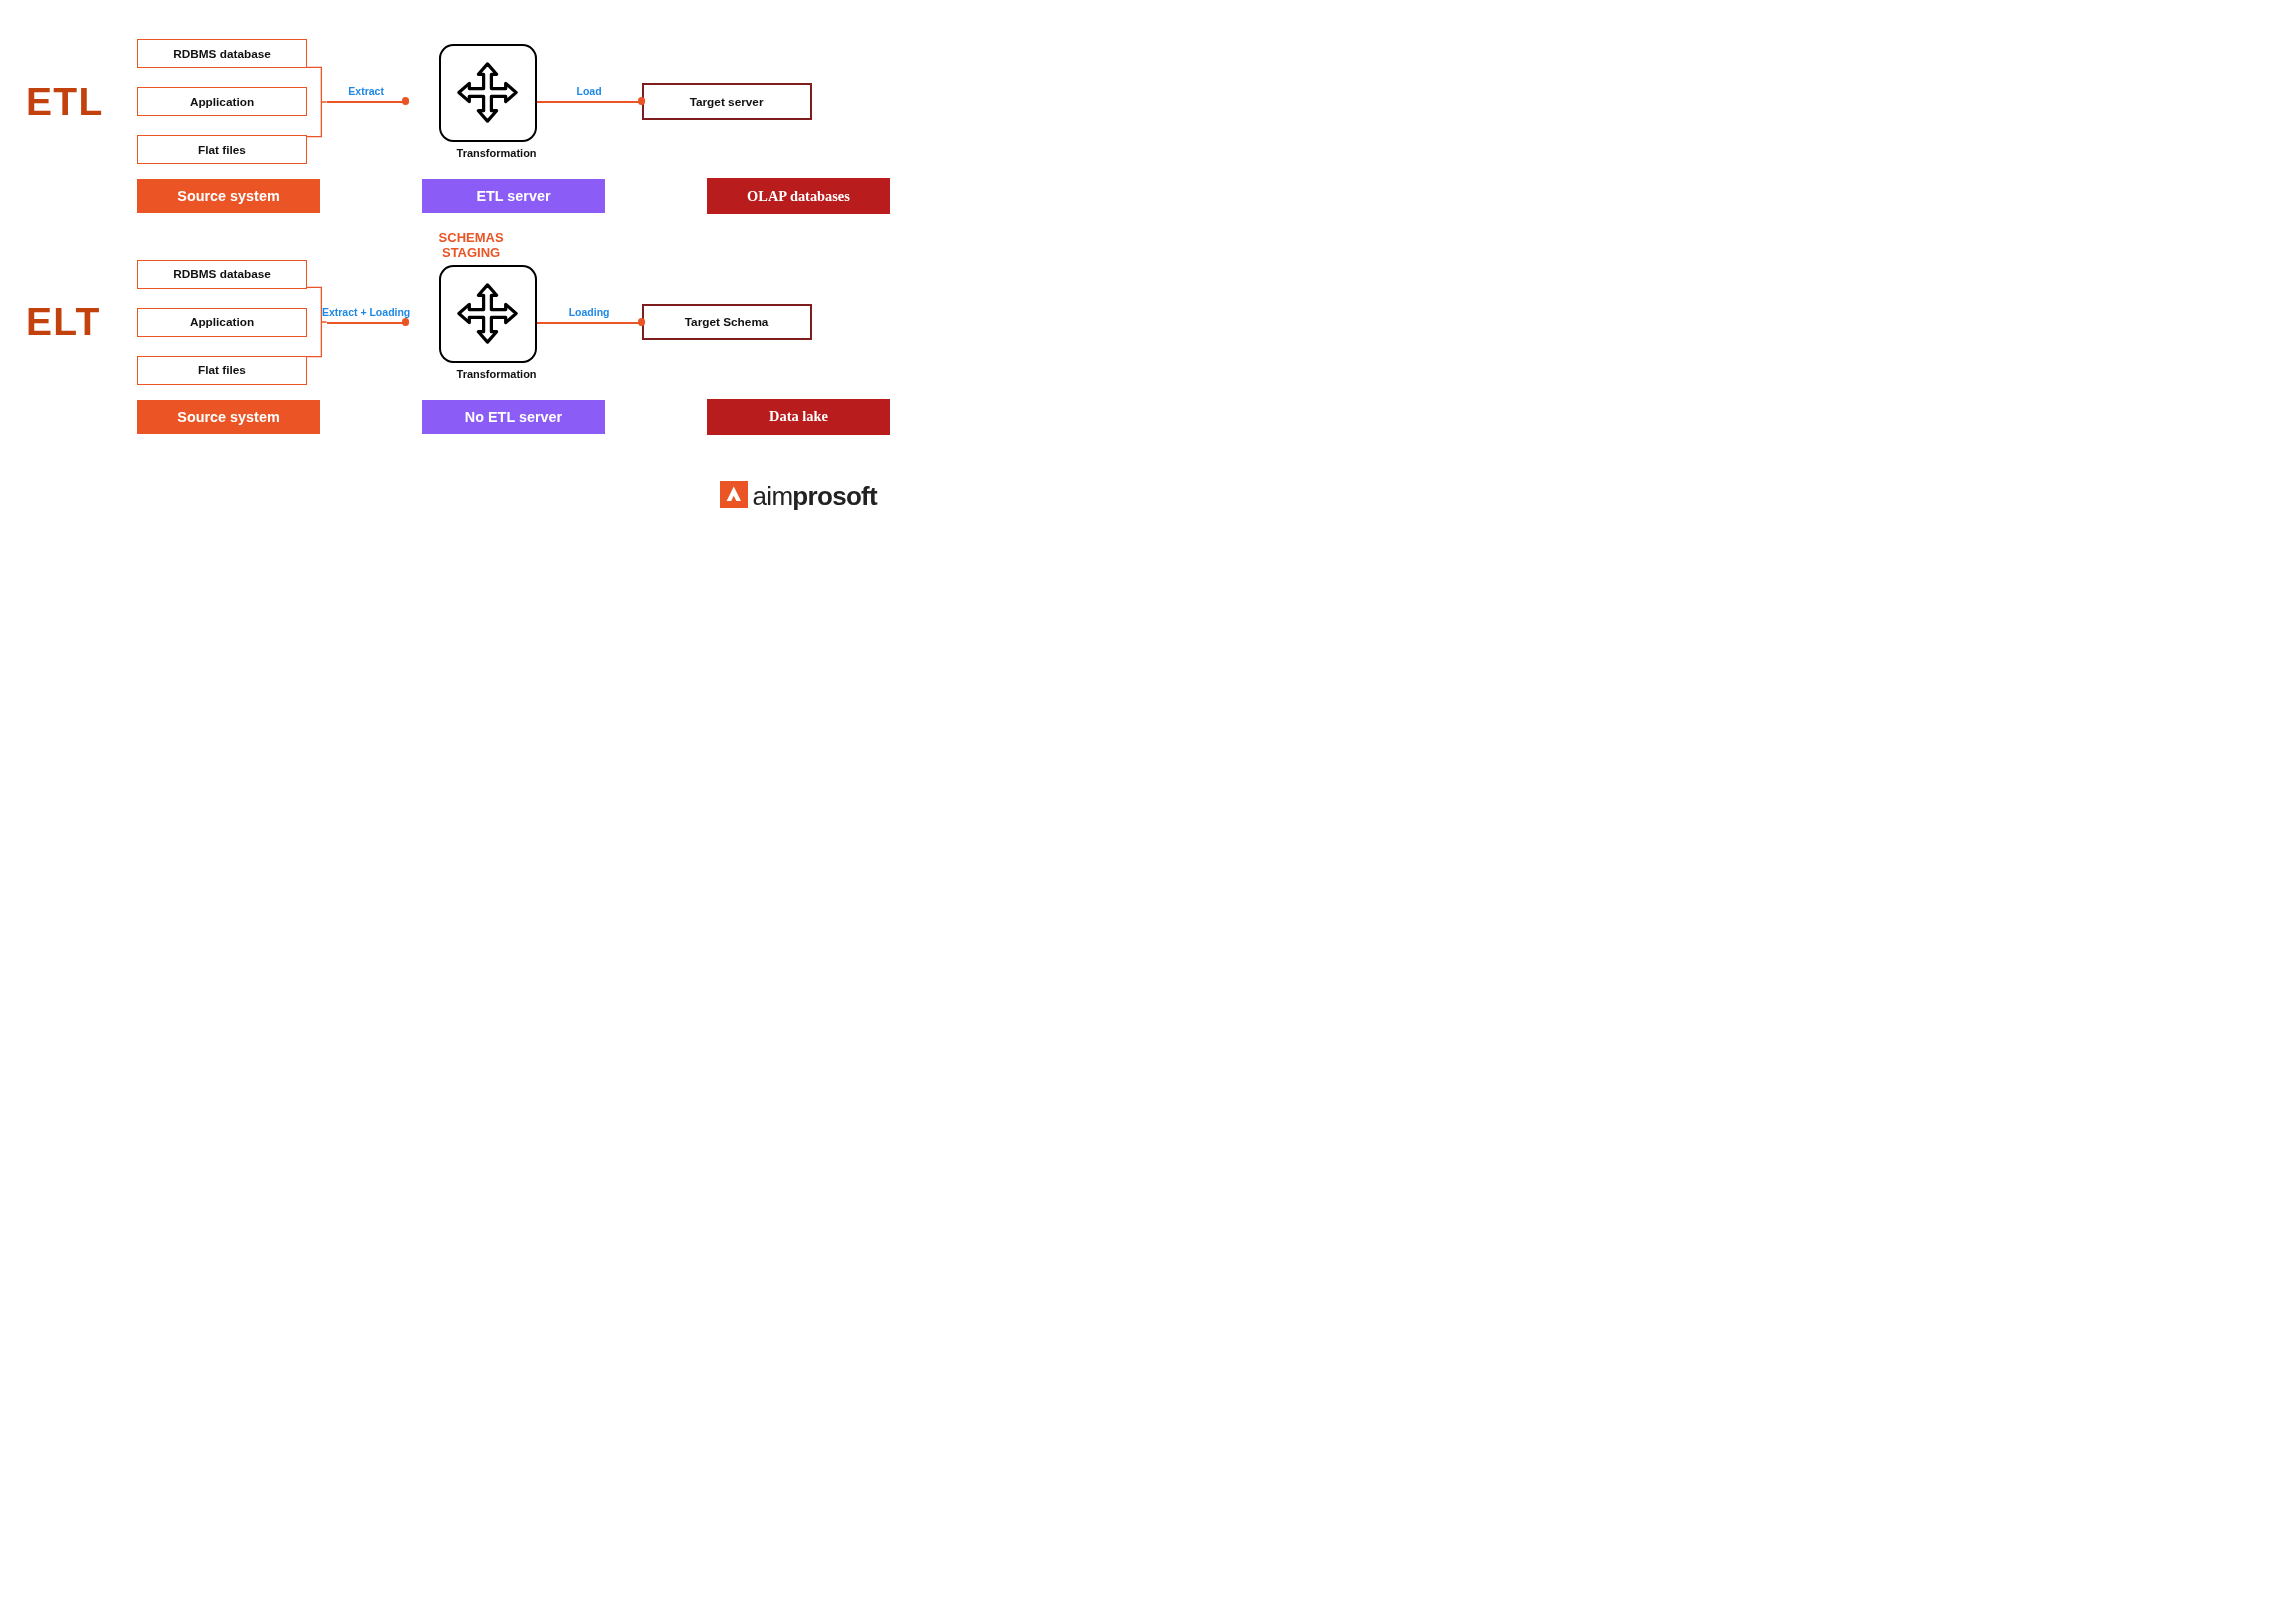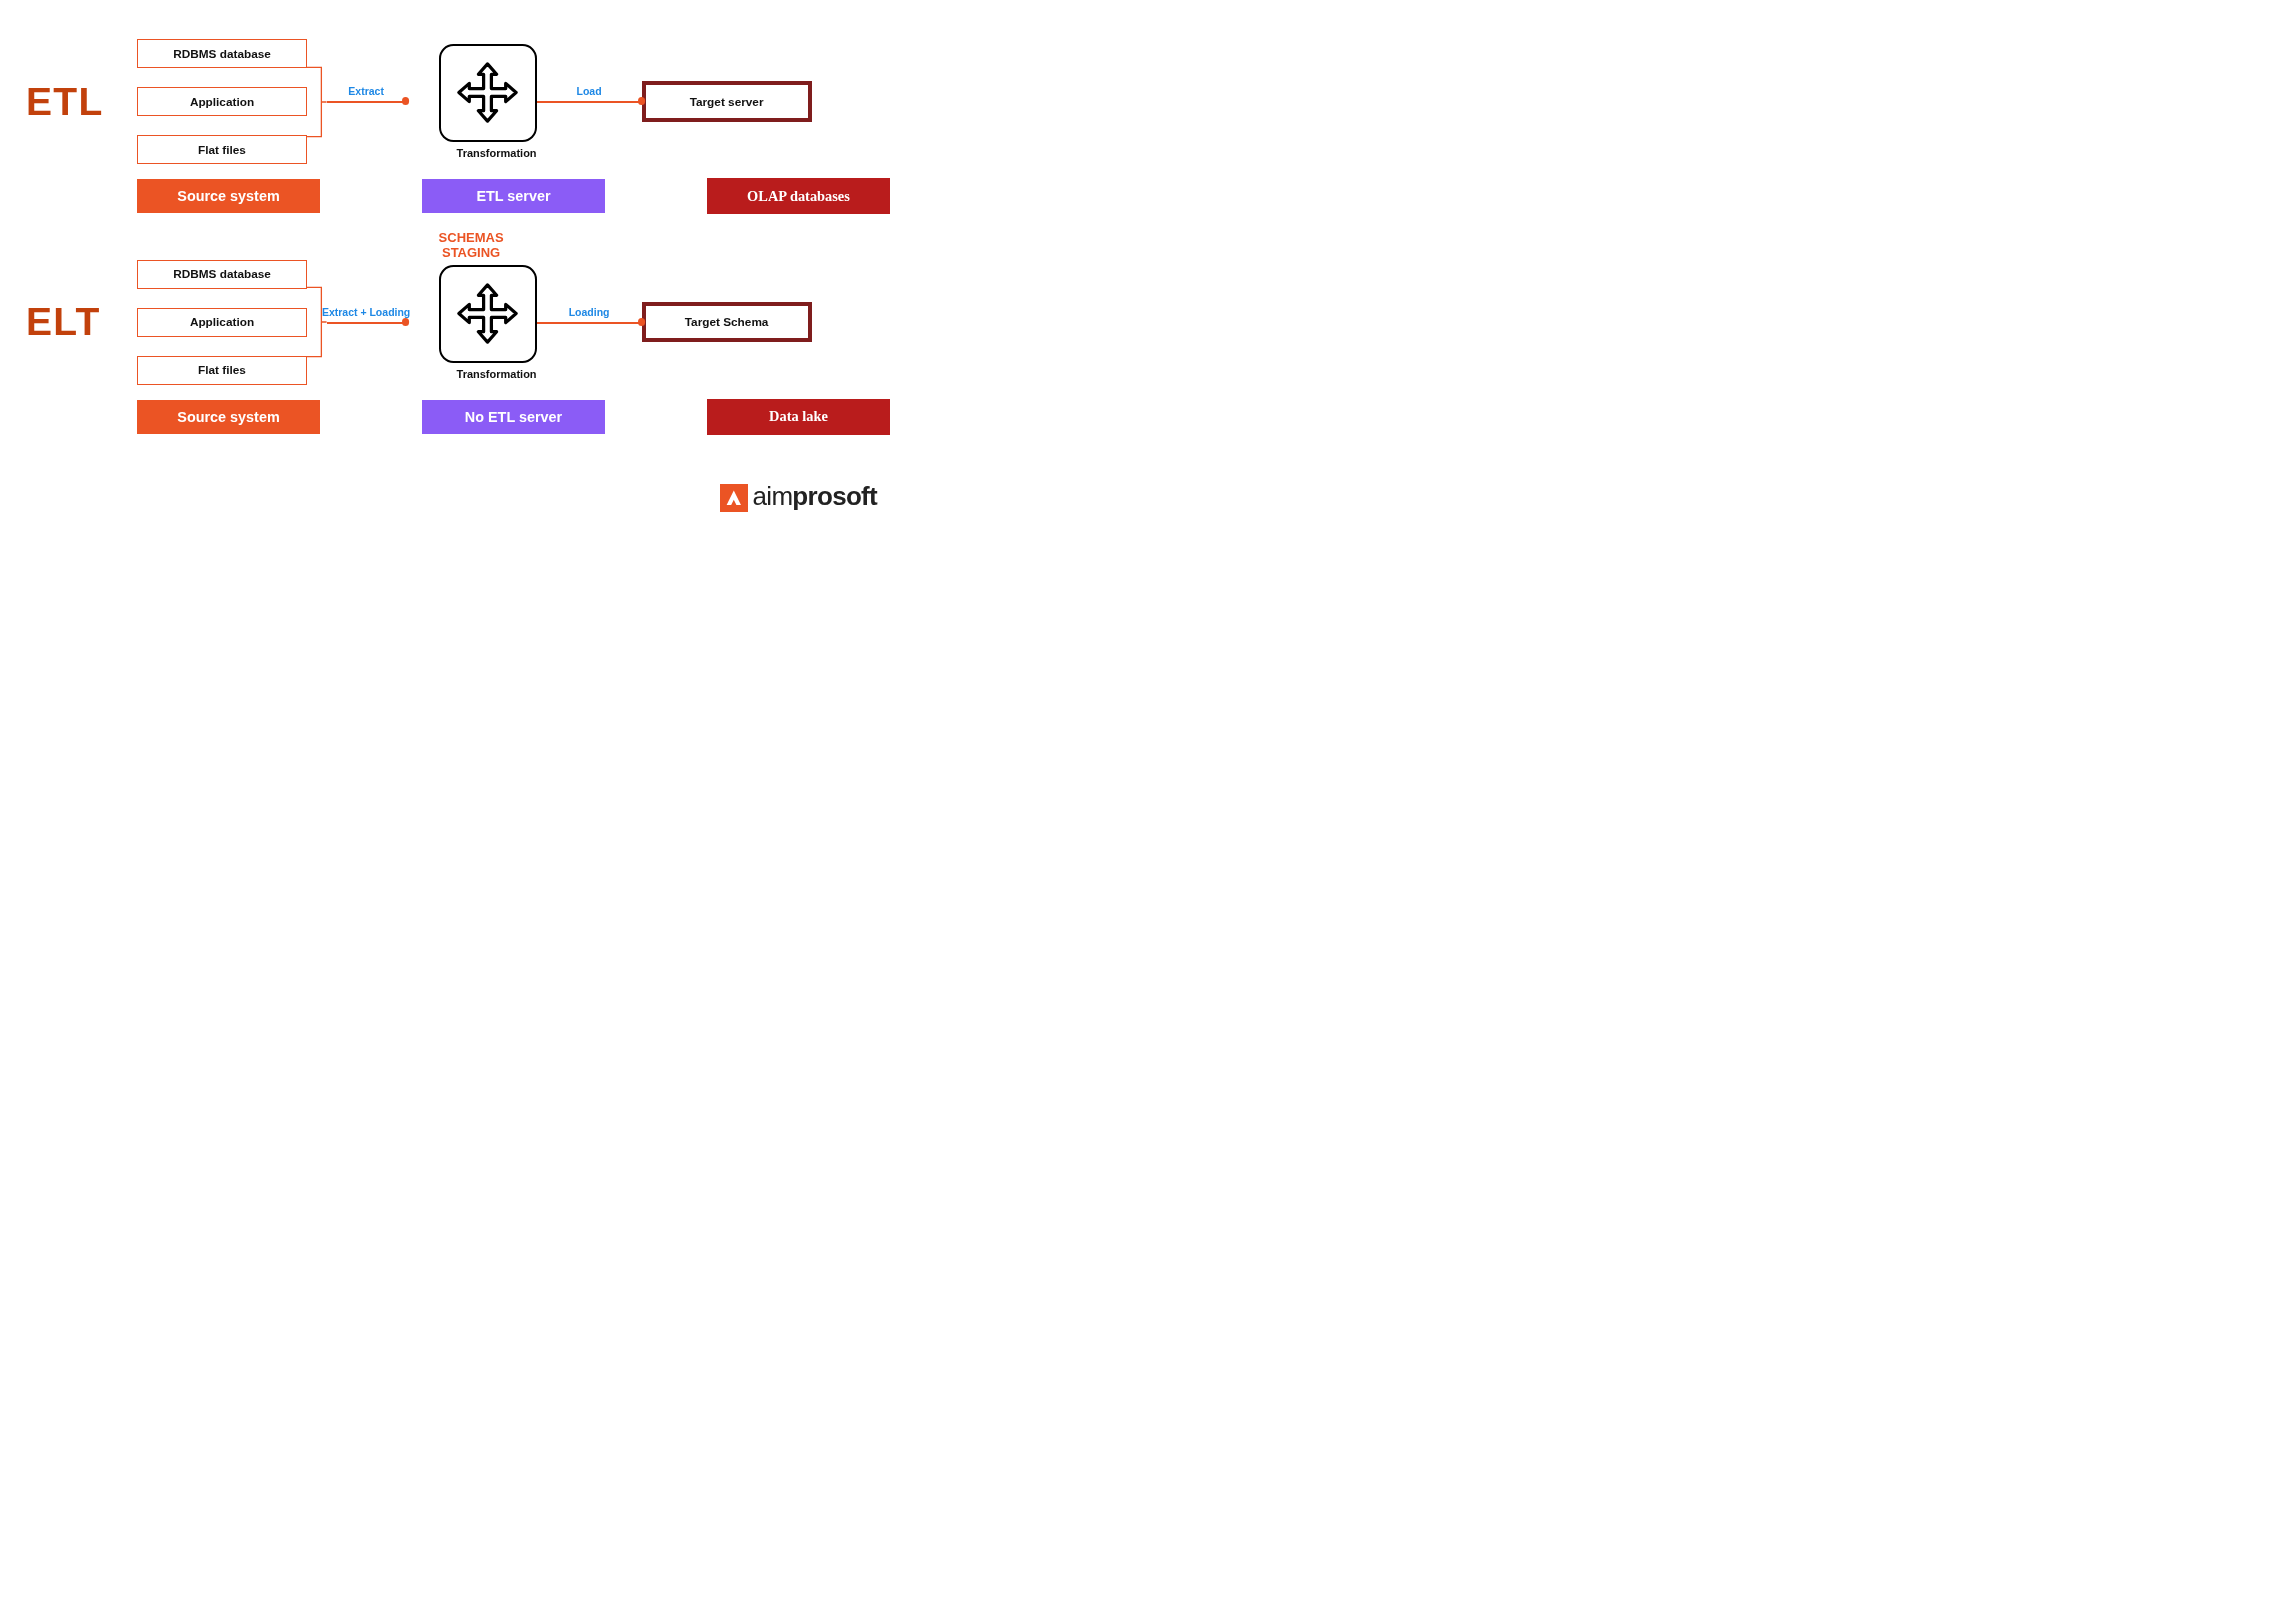--- a/index.html
+++ b/index.html
@@ -117,21 +117,21 @@
   .center-sub {
     margin-top: 5.2px;
     font-size: 11px;
     font-weight: 600;
     color: #111;
   }
   .target {
     width: 170px;
   }
   .target-box {
-    border: 4px solid #7f1d1d;
+    border: 2px solid #7f1d1d;
     background: #fff;
     text-align: center;
     padding: 9.2px 2.6px;
     font-weight: 700;
     font-size: 11.8px;
     color: #111;
   }
   .labels-row {
     display: flex;
     margin-top: 14.4px;
@@ -157,21 +157,21 @@
   .pill-blue   { background: #b91c1c; font-family: Liberation Serif, serif; }
   .section { margin-bottom: 46px; }
   .logo-row {
     display: flex;
     justify-content: flex-end;
     margin-top: 19.6px;
     padding-right: 13px;
   }
   .logo {
     display: flex;
-    align-items: flex-end;
+    align-items: flex-start;
     gap: 5px;
   }
   .logo-mark {
     width: 27.5px; height: 27.5px;
     background: #EB5424;
     display: flex;
     align-items: center;
     justify-content: center;
   }
   .logo-text {

